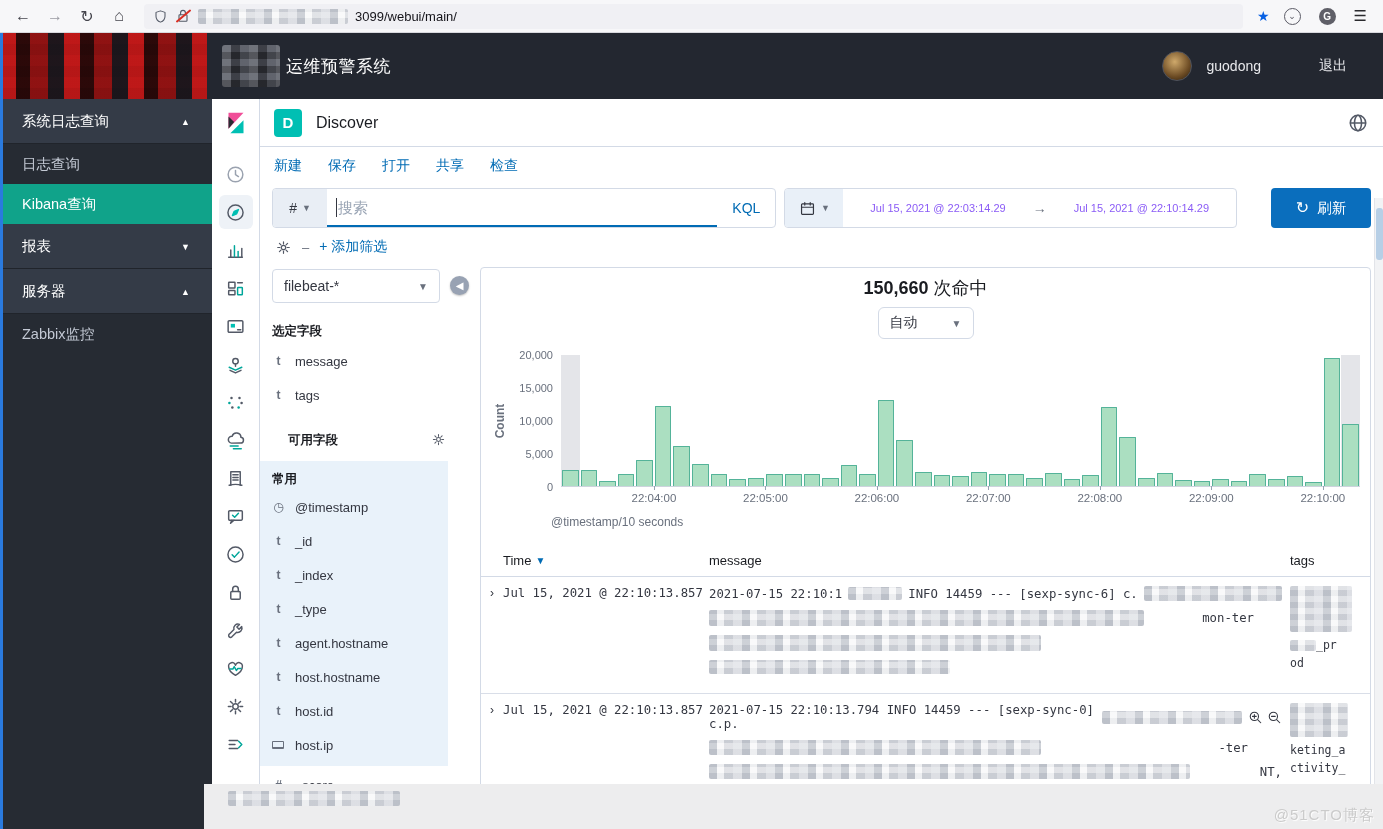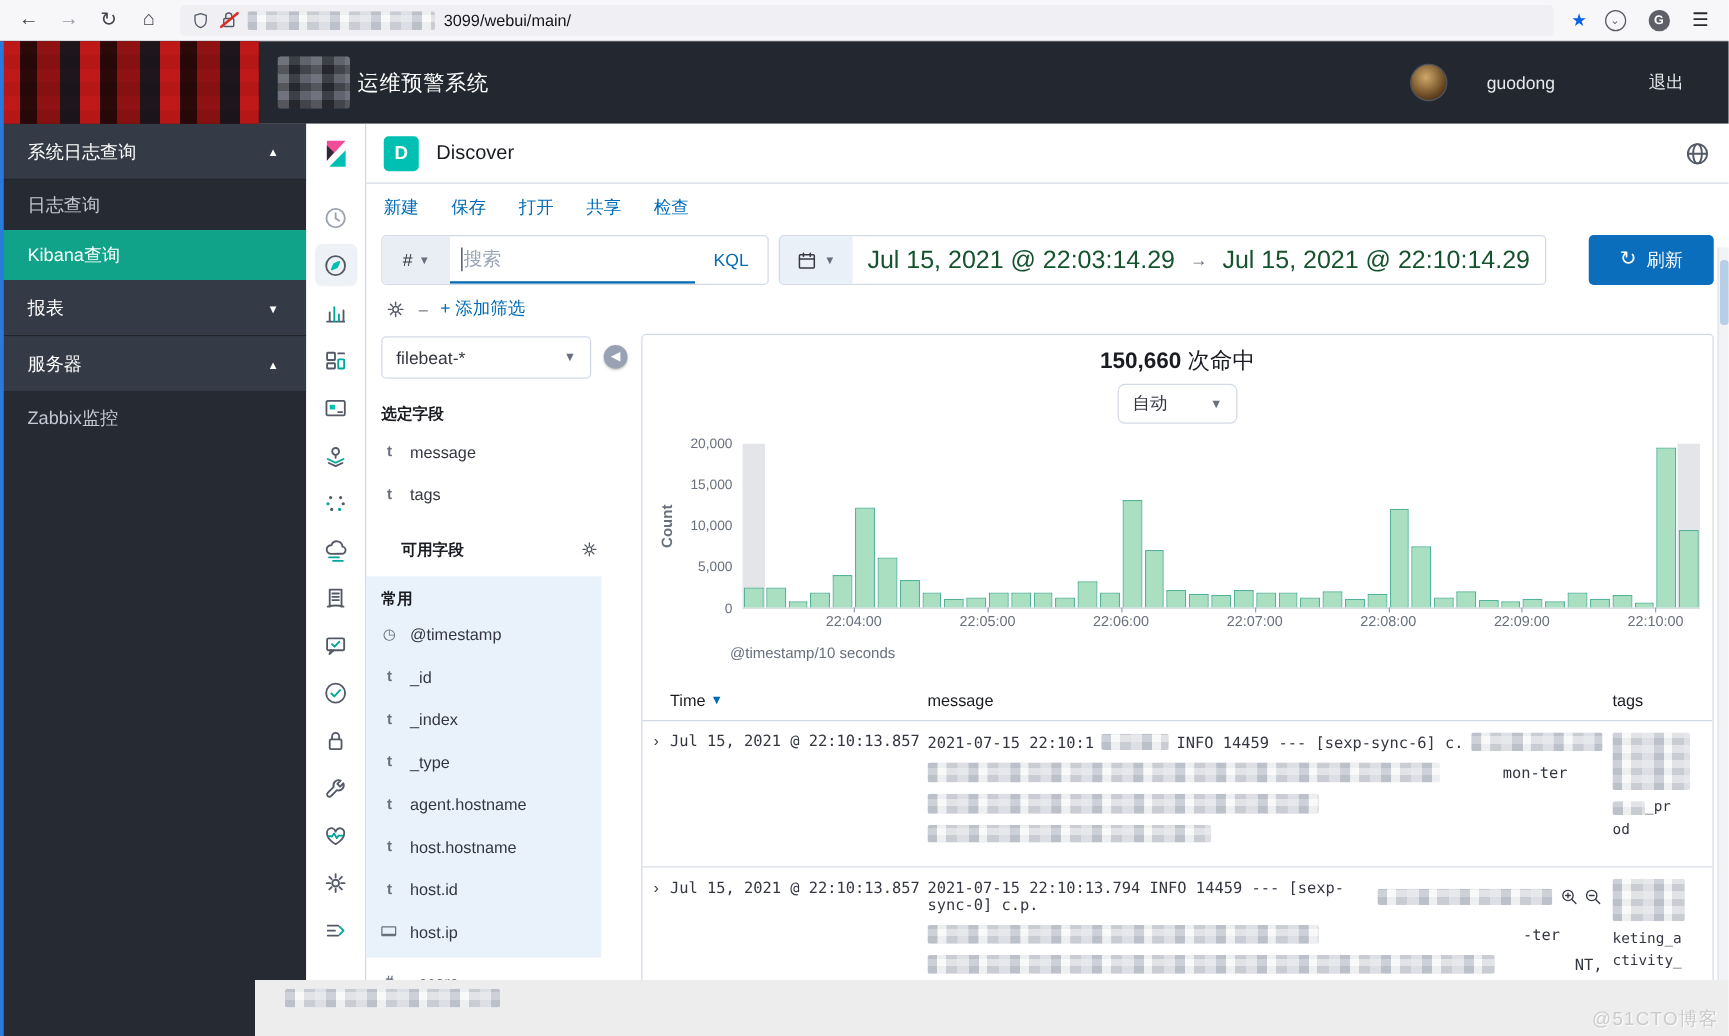--- a/index.html
+++ b/index.html
@@ -36,31 +36,31 @@
 .g-avatar{width:17px;height:17px;border-radius:50%;background:#5f5f68;color:#fff;font-size:10px;font-weight:bold;display:flex;align-items:center;justify-content:center;margin:0 8px}
 .burger{font-size:15px;color:#2a2a2e;margin:0 8px}
 .lock-wrap{position:relative;width:16px;height:16px}
 .lock-slash{position:absolute;left:-1px;top:7px;width:19px;height:2px;background:#d93025;transform:rotate(-40deg);border-radius:1px}
 
 
 .app-header{height:66px;background:#232730;display:flex;align-items:center;position:relative}
 .logo-red{position:absolute;left:0;top:0;width:207px;height:66px}
 .header-blur{width:58px;height:42px;margin-left:222px;border-radius:3px;flex-shrink:0}
 .app-title{color:#fff;font-size:17px;margin-left:6px;letter-spacing:.5px;white-space:nowrap}
-.hdr-right{margin-left:auto;display:flex;align-items:center;padding-right:36px;gap:17px}
+.hdr-right{margin-left:auto;display:flex;align-items:center;padding-right:36px;gap:0}
 .hdr-avatar{width:30px;height:30px;border-radius:50%;background:radial-gradient(circle at 42% 35%,#cfa96b,#6b4a23 62%,#241a0e);border:1px solid #50535c}
 .hdr-user{color:#e8e9ec;font-size:14px;margin-left:14px}
 .hdr-logout{color:#e8e9ec;font-size:14px;margin-left:58px}
 
 
 .main-row{display:flex;height:730px}
 .win-edge{position:absolute;left:0;top:33px;width:3px;bottom:0;background:#2a7ade;z-index:30}
 
 
-.app-sidebar{width:245px;background:#262b33;flex-shrink:0}
+.app-sidebar{width:212px;background:#262b33;flex-shrink:0}
 .side-item{display:flex;align-items:center;padding:0 22px;font-size:14.5px;color:#c3c9d4;cursor:pointer}
 .side-item.group{height:45px;background:#343b47;color:#fff;justify-content:space-between;box-shadow:inset 0 -1px 0 #20242b}
 .side-item.child{height:40px}
 .side-item.selected{background:#10a38a;color:#fff}
 .side-arrow{font-size:9px;color:#fff}
 
 
 .kibana{flex:1;display:flex;position:relative;background:#fff;min-width:0}
 .rail{width:48px;border-right:1px solid #d3dae6;display:flex;flex-direction:column;align-items:center;flex-shrink:0}
 .klogo{width:48px;height:48px;display:flex;align-items:center;justify-content:center}
@@ -84,21 +84,21 @@
 .qprefix{width:54px;background:#e9eef5;display:flex;align-items:center;justify-content:center;gap:5px;font-size:14px;color:#343741;flex-shrink:0}
 .qchev{font-size:9px;color:#69707d}
 .qmid{flex:1;display:flex;align-items:center;padding-left:9px;border-bottom:2px solid #006bb4;min-width:0}
 .caret{width:1px;height:19px;background:#343741;margin-right:1px}
 .qmid input{border:none;outline:none;width:100%;font-size:15px;color:#343741;background:transparent;font-family:inherit}
 .qmid input::placeholder{color:#9aa5b5}
 .qlang{width:58px;display:flex;align-items:center;justify-content:center;color:#006bb4;font-size:14px;flex-shrink:0}
 .date-box{height:40px;border:1px solid #d3dae6;border-radius:4px;display:flex;align-items:stretch;background:#fff;overflow:hidden;flex-shrink:0}
 .cal-seg{width:58px;background:#e9f0f8;display:flex;align-items:center;justify-content:center;gap:5px}
 .cal-seg svg{width:17px;height:17px}
-.date-text{display:flex;align-items:center;padding:0 12px;font-size:20px;color:#14532d;white-space:nowrap}
+.date-text{display:flex;align-items:center;padding:0 27px;font-size:11px;color:#8b5cf6;white-space:nowrap}
 .range-arrow{display:flex;align-items:center;color:#69707d;font-size:14px}
 .refresh-btn{width:100px;height:40px;background:#0a6ebd;border:none;color:#fff;border-radius:4px;display:flex;align-items:center;justify-content:center;gap:8px;font-size:14.5px;margin-left:26px;cursor:pointer}
 .refresh-glyph{font-size:16px;line-height:1}
 
 .kib-filterbar{height:32px;display:flex;align-items:center;gap:10px;padding:0 15px;flex-shrink:0}
 .gear-sm svg{width:17px;height:17px}
 .filter-dash{color:#69707d;font-size:13px}
 .addfilter{color:#006bb4;font-size:14px;cursor:pointer}
 
 .kib-body{flex:1;display:flex;min-height:0}

